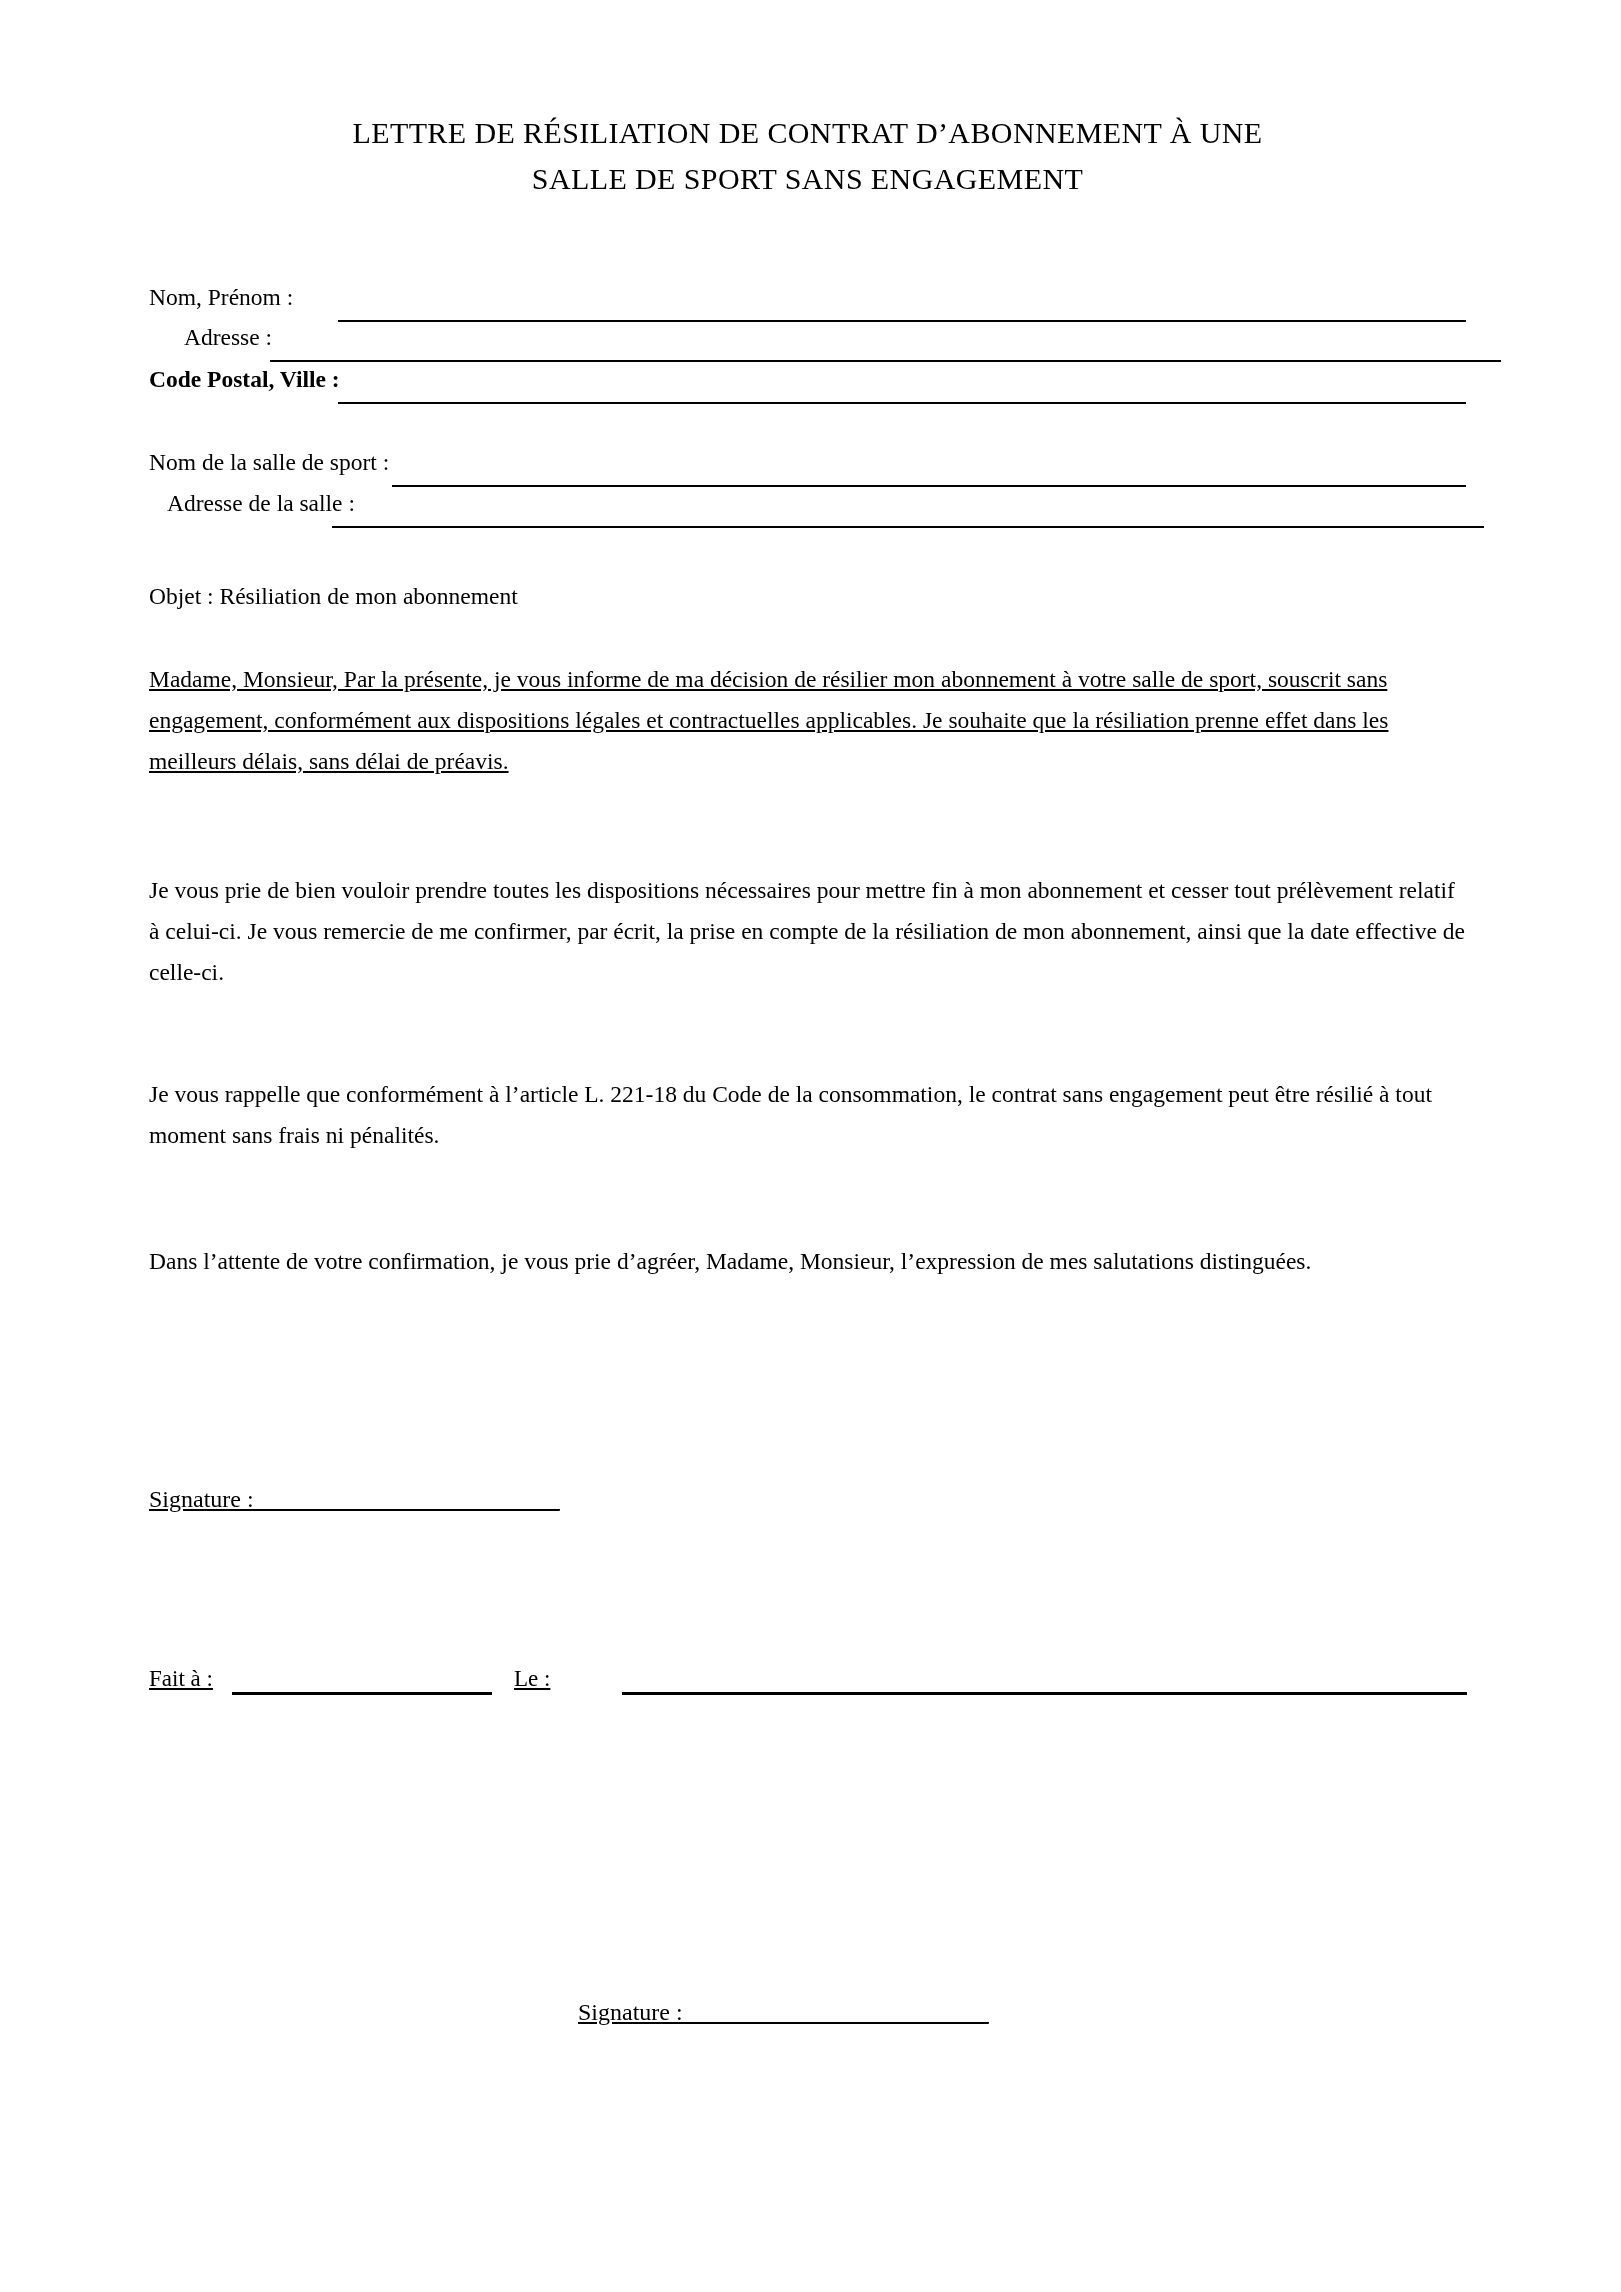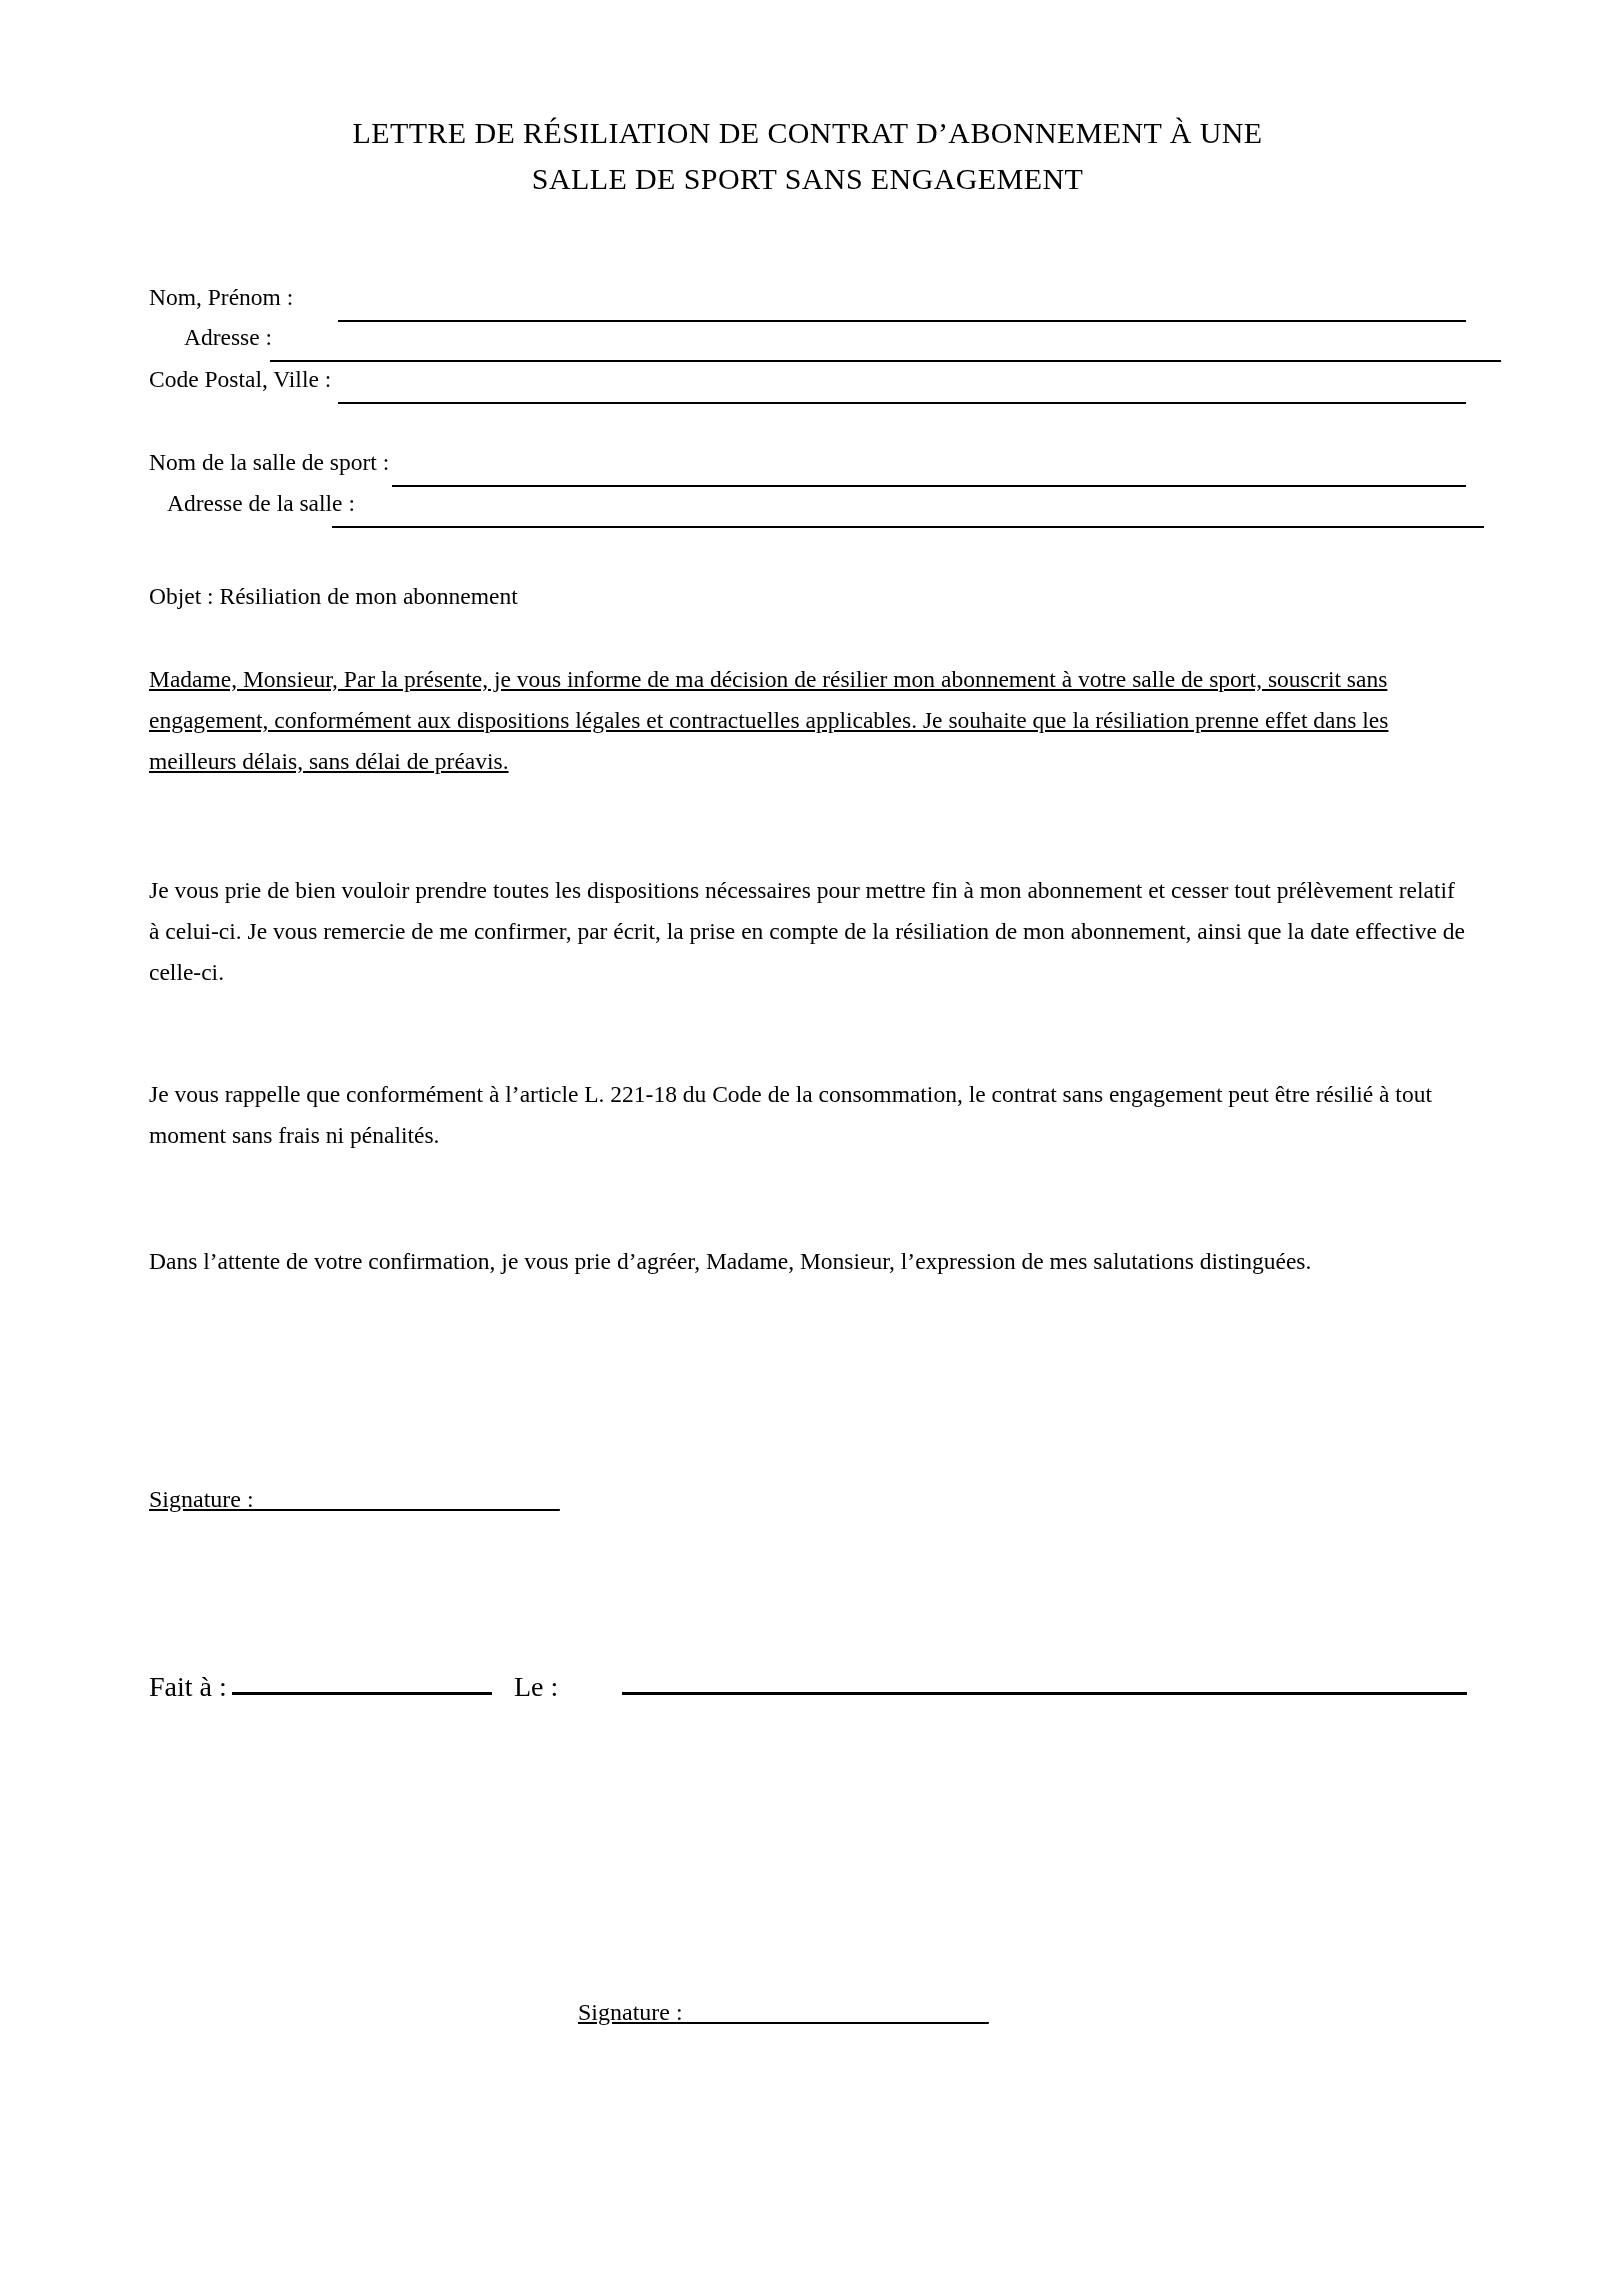--- a/index.html
+++ b/index.html
@@ -89,23 +89,24 @@
 
   .footer-row {
     position: absolute;
     left: 149px;
     top: 1654px;
     width: 1318px;
     height: 43px;
   }
   .footer-row .lbl {
     position: absolute;
-    top: 16px;
-    font-size: 28px;
+    top: 8px;
+    font-size: 23px;
     line-height: 33px;
+    text-decoration: underline;
   }
   .footer-row .rule {
     position: absolute;
     bottom: 2px;
     height: 0;
     border-bottom: 3.9px solid #000;
   }
 
   .sig-center {
     position: absolute;
@@ -130,21 +131,21 @@
   <div class="field-row" style="top:281px;">
     <span class="field-label">Nom, Prénom :</span>
     <span class="field-rule" style="left:189px; right:0;"></span>
   </div>
 
   <div class="field-row" style="top:321px;margin-left:35px;">
     <span class="field-label">Adresse :</span>
     <span class="field-rule thin" style="left:86px; right:0;"></span>
   </div>
 
-  <div class="field-row" style="top:363px;">
+  <div class="field-row" style="top:363px;font-weight:bold;">
     <span class="field-label">Code Postal, Ville :</span>
     <span class="field-rule" style="left:189px; right:0;"></span>
   </div>
 
   <div class="field-row" style="top:446px;">
     <span class="field-label">Nom de la salle de sport :</span>
     <span class="field-rule thin" style="left:243px; right:0;"></span>
   </div>
 
   <div class="field-row" style="top:487px;margin-left:18px;">

